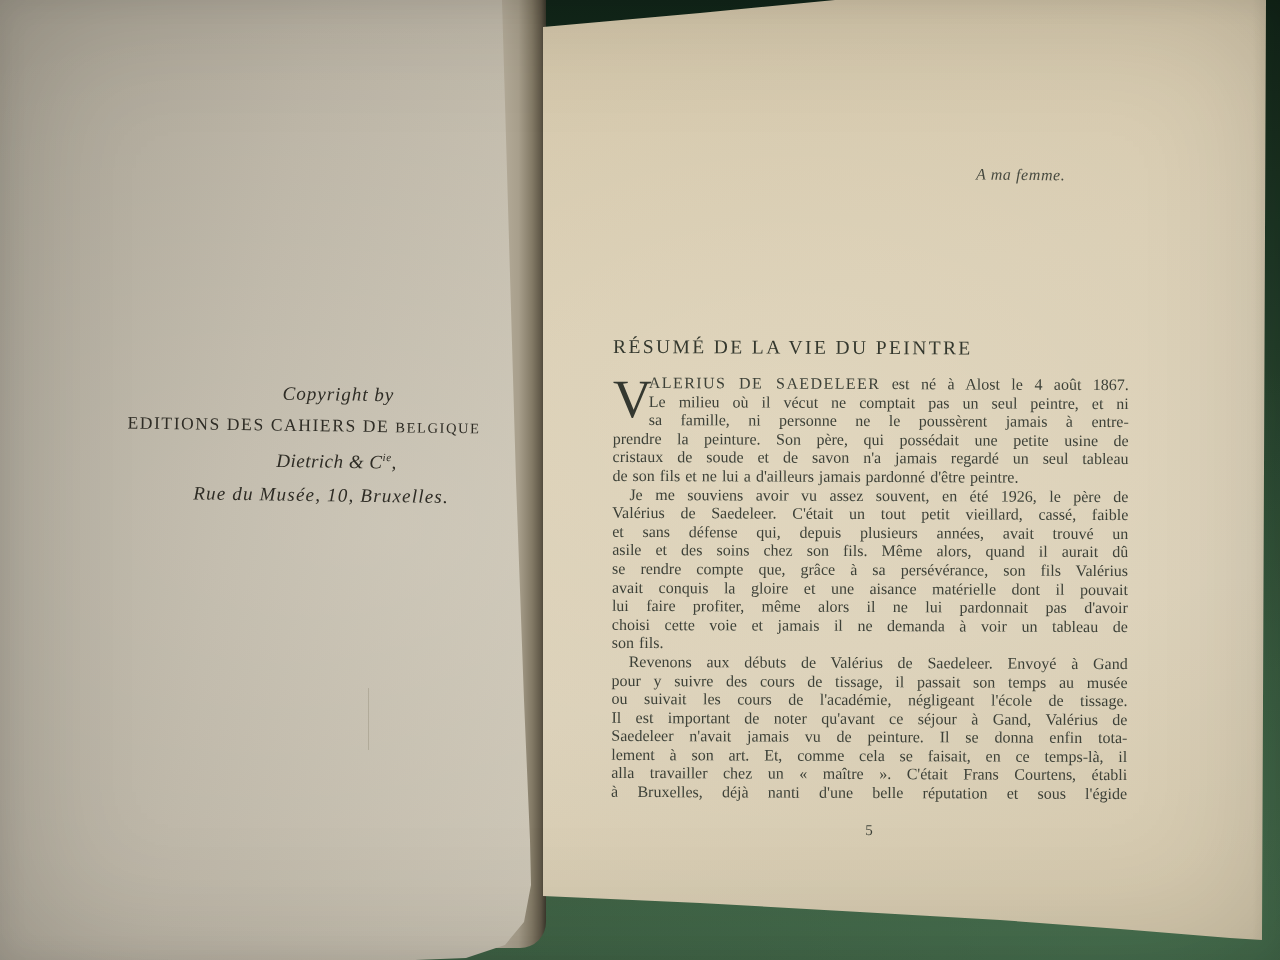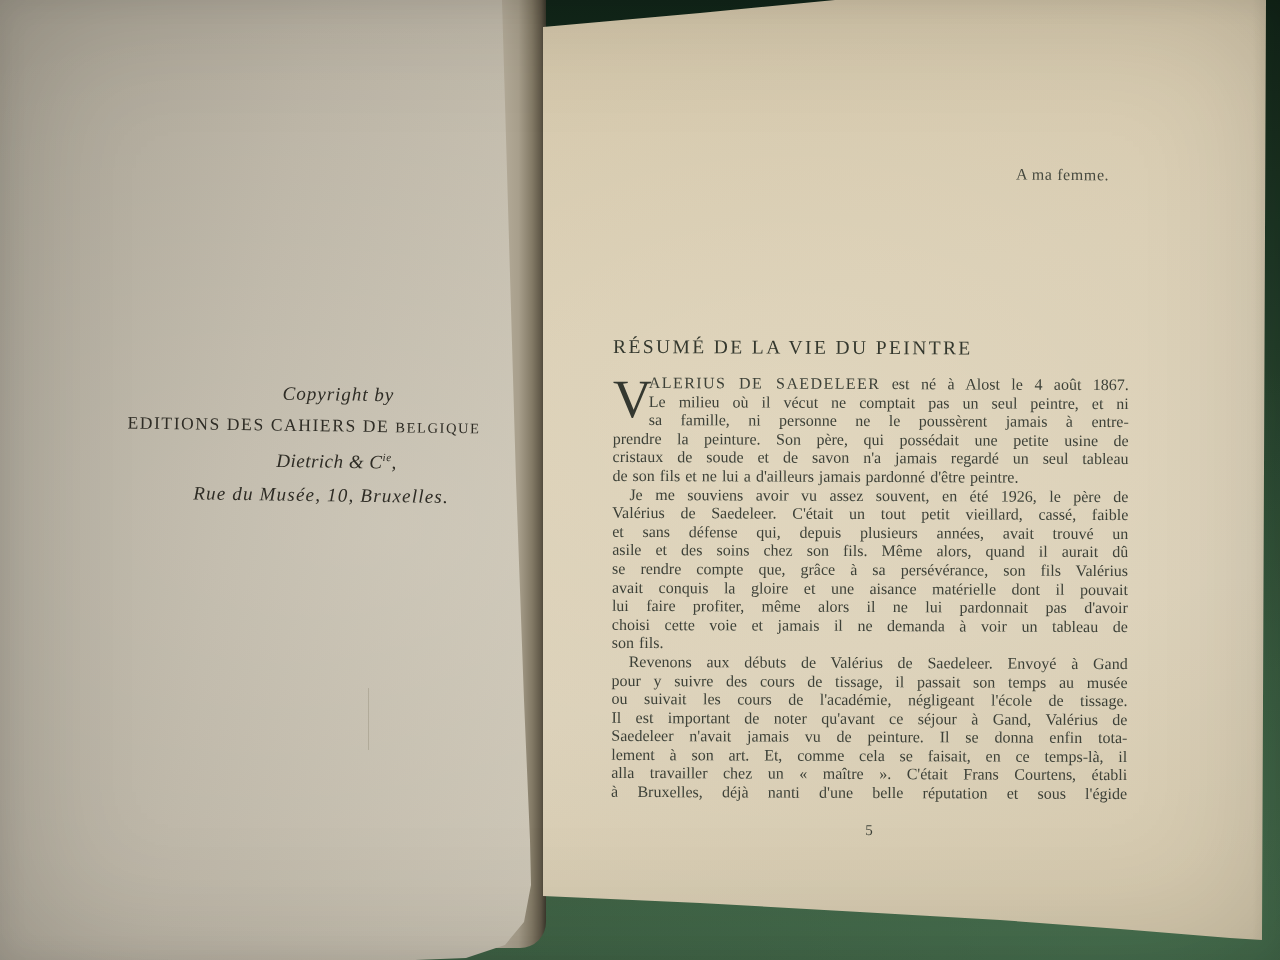--- a/index.html
+++ b/index.html
@@ -49,21 +49,21 @@
   .pub-small{font-size:14.5px;letter-spacing:1.6px;}
   .company{position:absolute;top:450px;left:0;width:100%;padding-left:66px;box-sizing:border-box;
            font-style:italic;font-size:19px;letter-spacing:0.5px;}
   .company sup{font-size:11px;}
   .address{position:absolute;top:484px;left:0;width:100%;padding-left:36px;box-sizing:border-box;
            font-style:italic;font-size:19px;letter-spacing:1.2px;}
   .scratch{position:absolute;left:368px;top:688px;width:1px;height:62px;
            background:rgba(120,110,88,0.28);}
 
   
-  .dedication{position:absolute;left:1016px;top:166px;font-size:16px;
+  .dedication{position:absolute;left:976px;top:166px;font-style:italic;font-size:16px;
               color:#46493f;transform:rotate(0.5deg);letter-spacing:0.6px;}
   .rp-text{position:absolute;left:612px;top:337px;width:516px;color:#3d4138;
            transform:rotate(0.25deg);}
   .title{margin:0 0 16px 0;font-size:19.5px;font-weight:400;letter-spacing:2.4px;
          color:#34382e;white-space:nowrap;}
   .para{margin:0;}
   .bl{font-size:16px;line-height:18.6px;word-spacing:1px;text-align:justify;}
   .jl{text-align-last:justify;}
   .indent .bl:first-child{text-indent:17px;}
   .dropcap{float:left;width:34px;height:55px;margin-right:2px;

